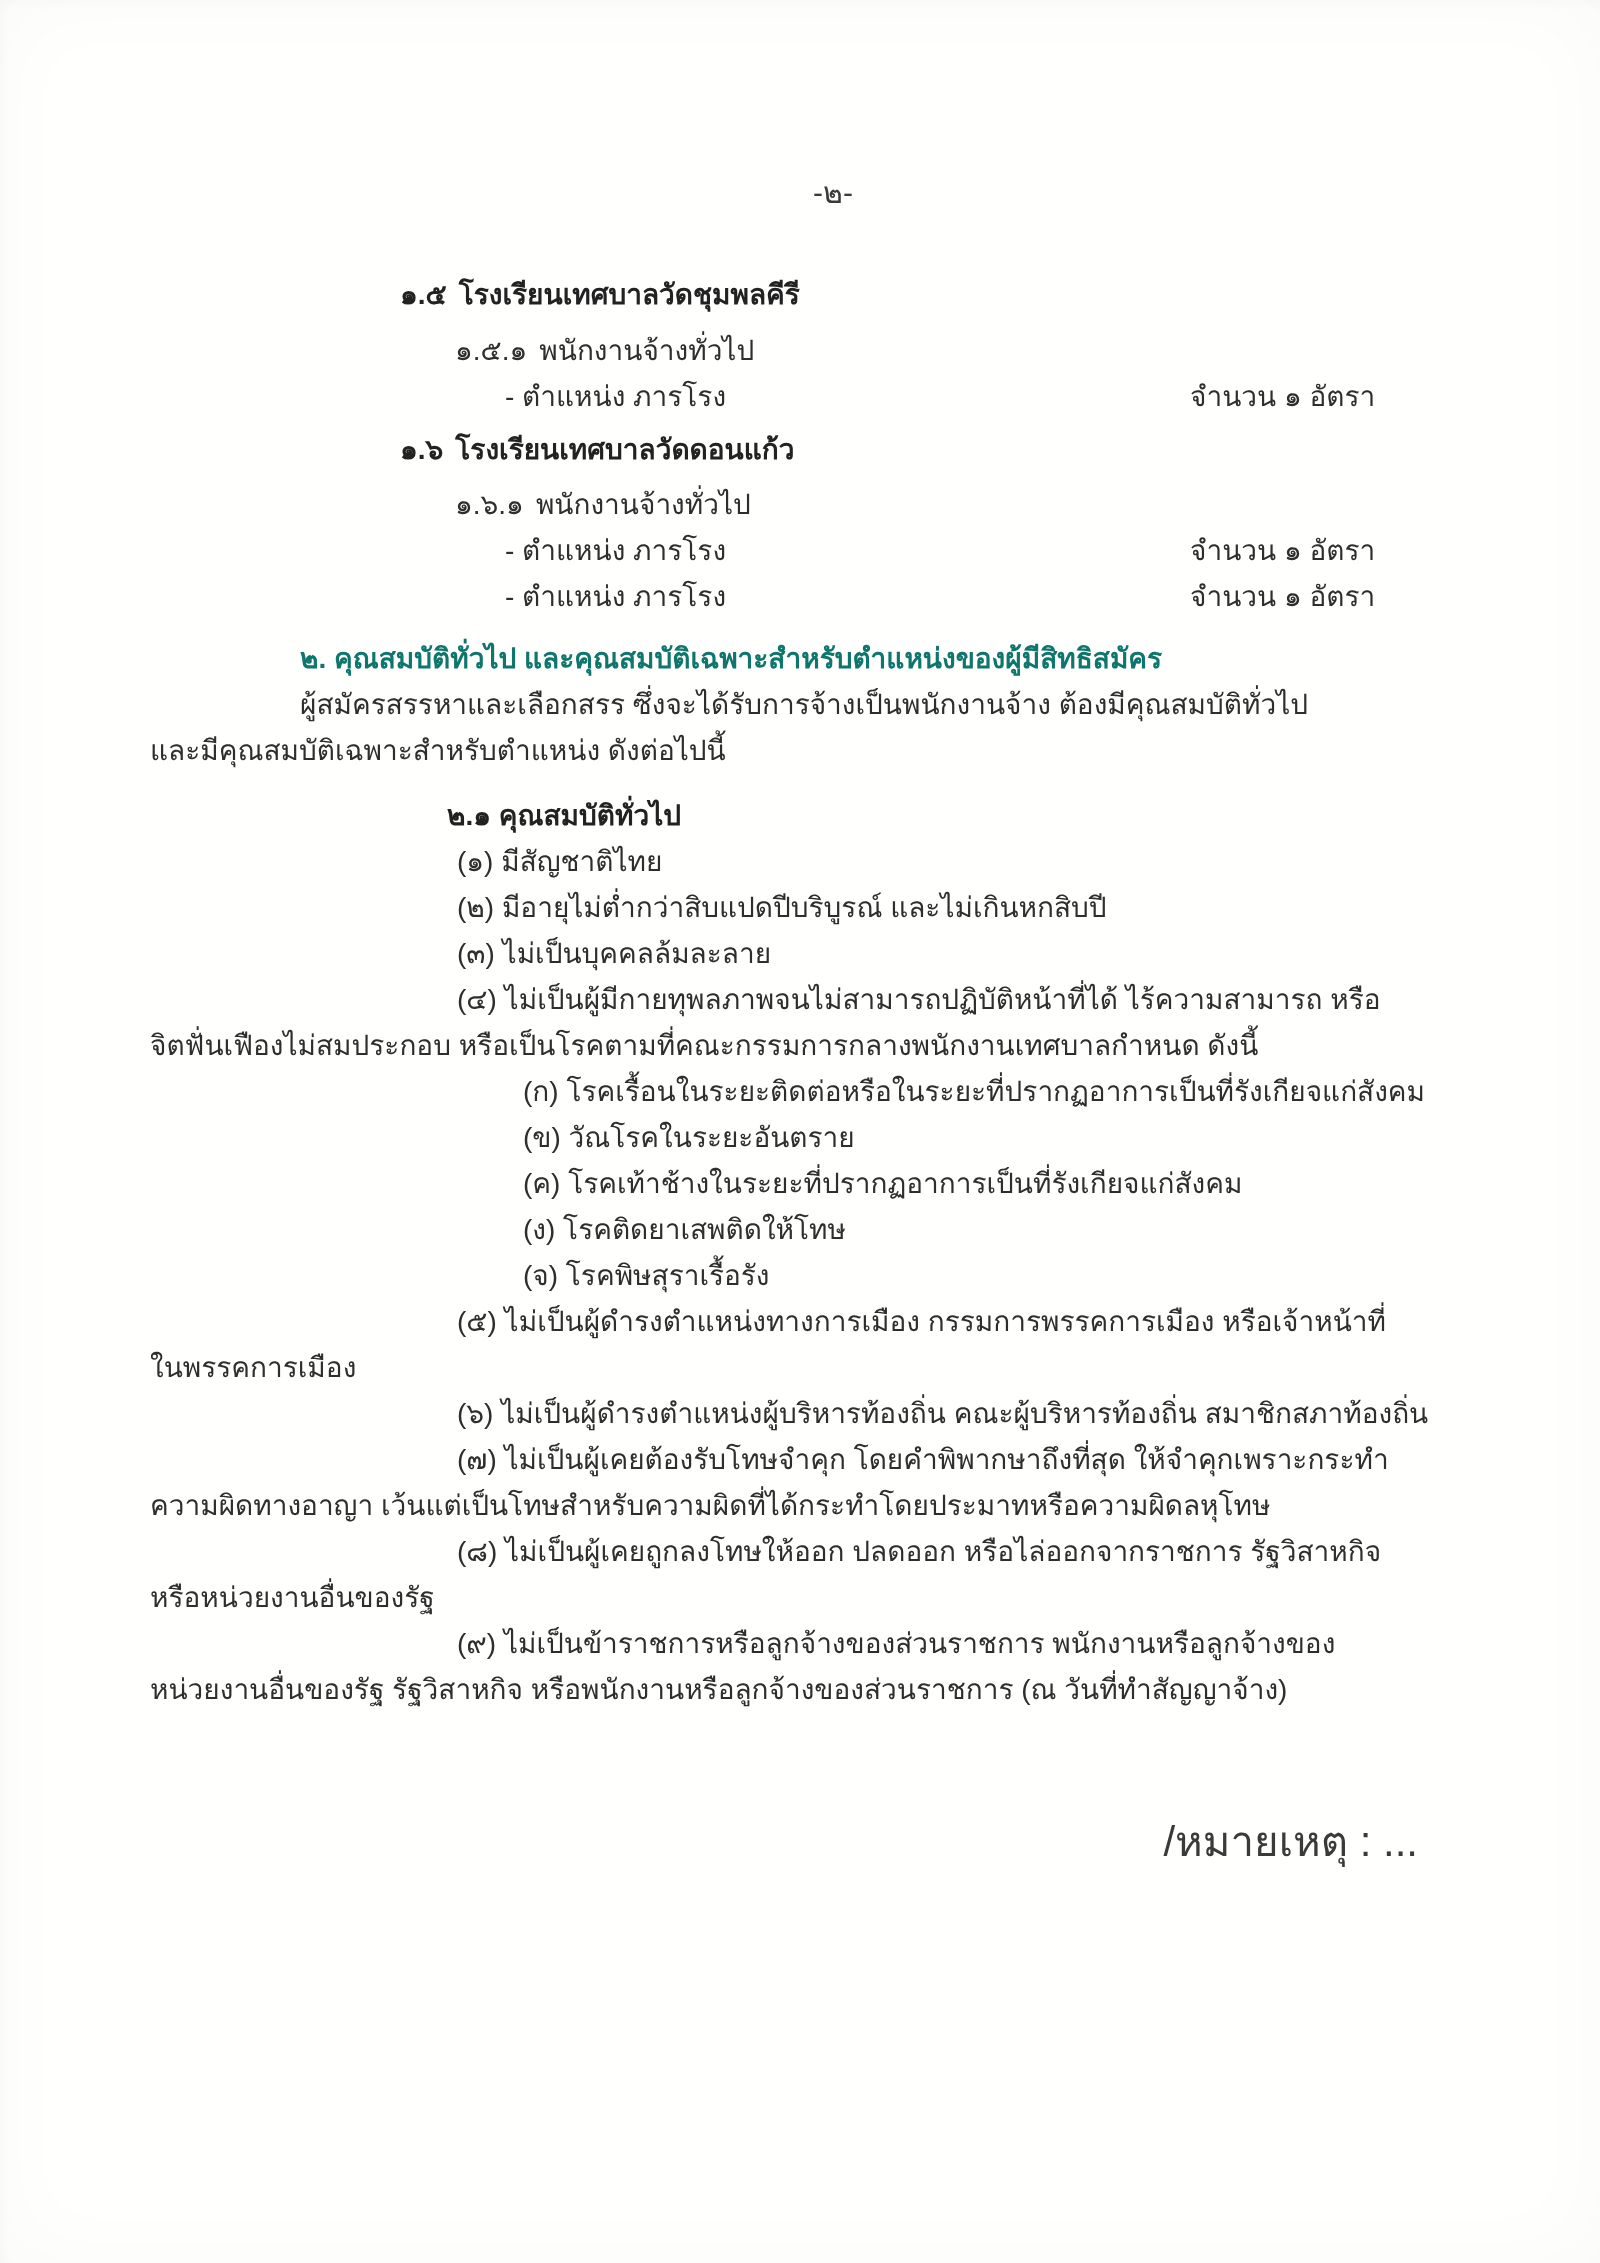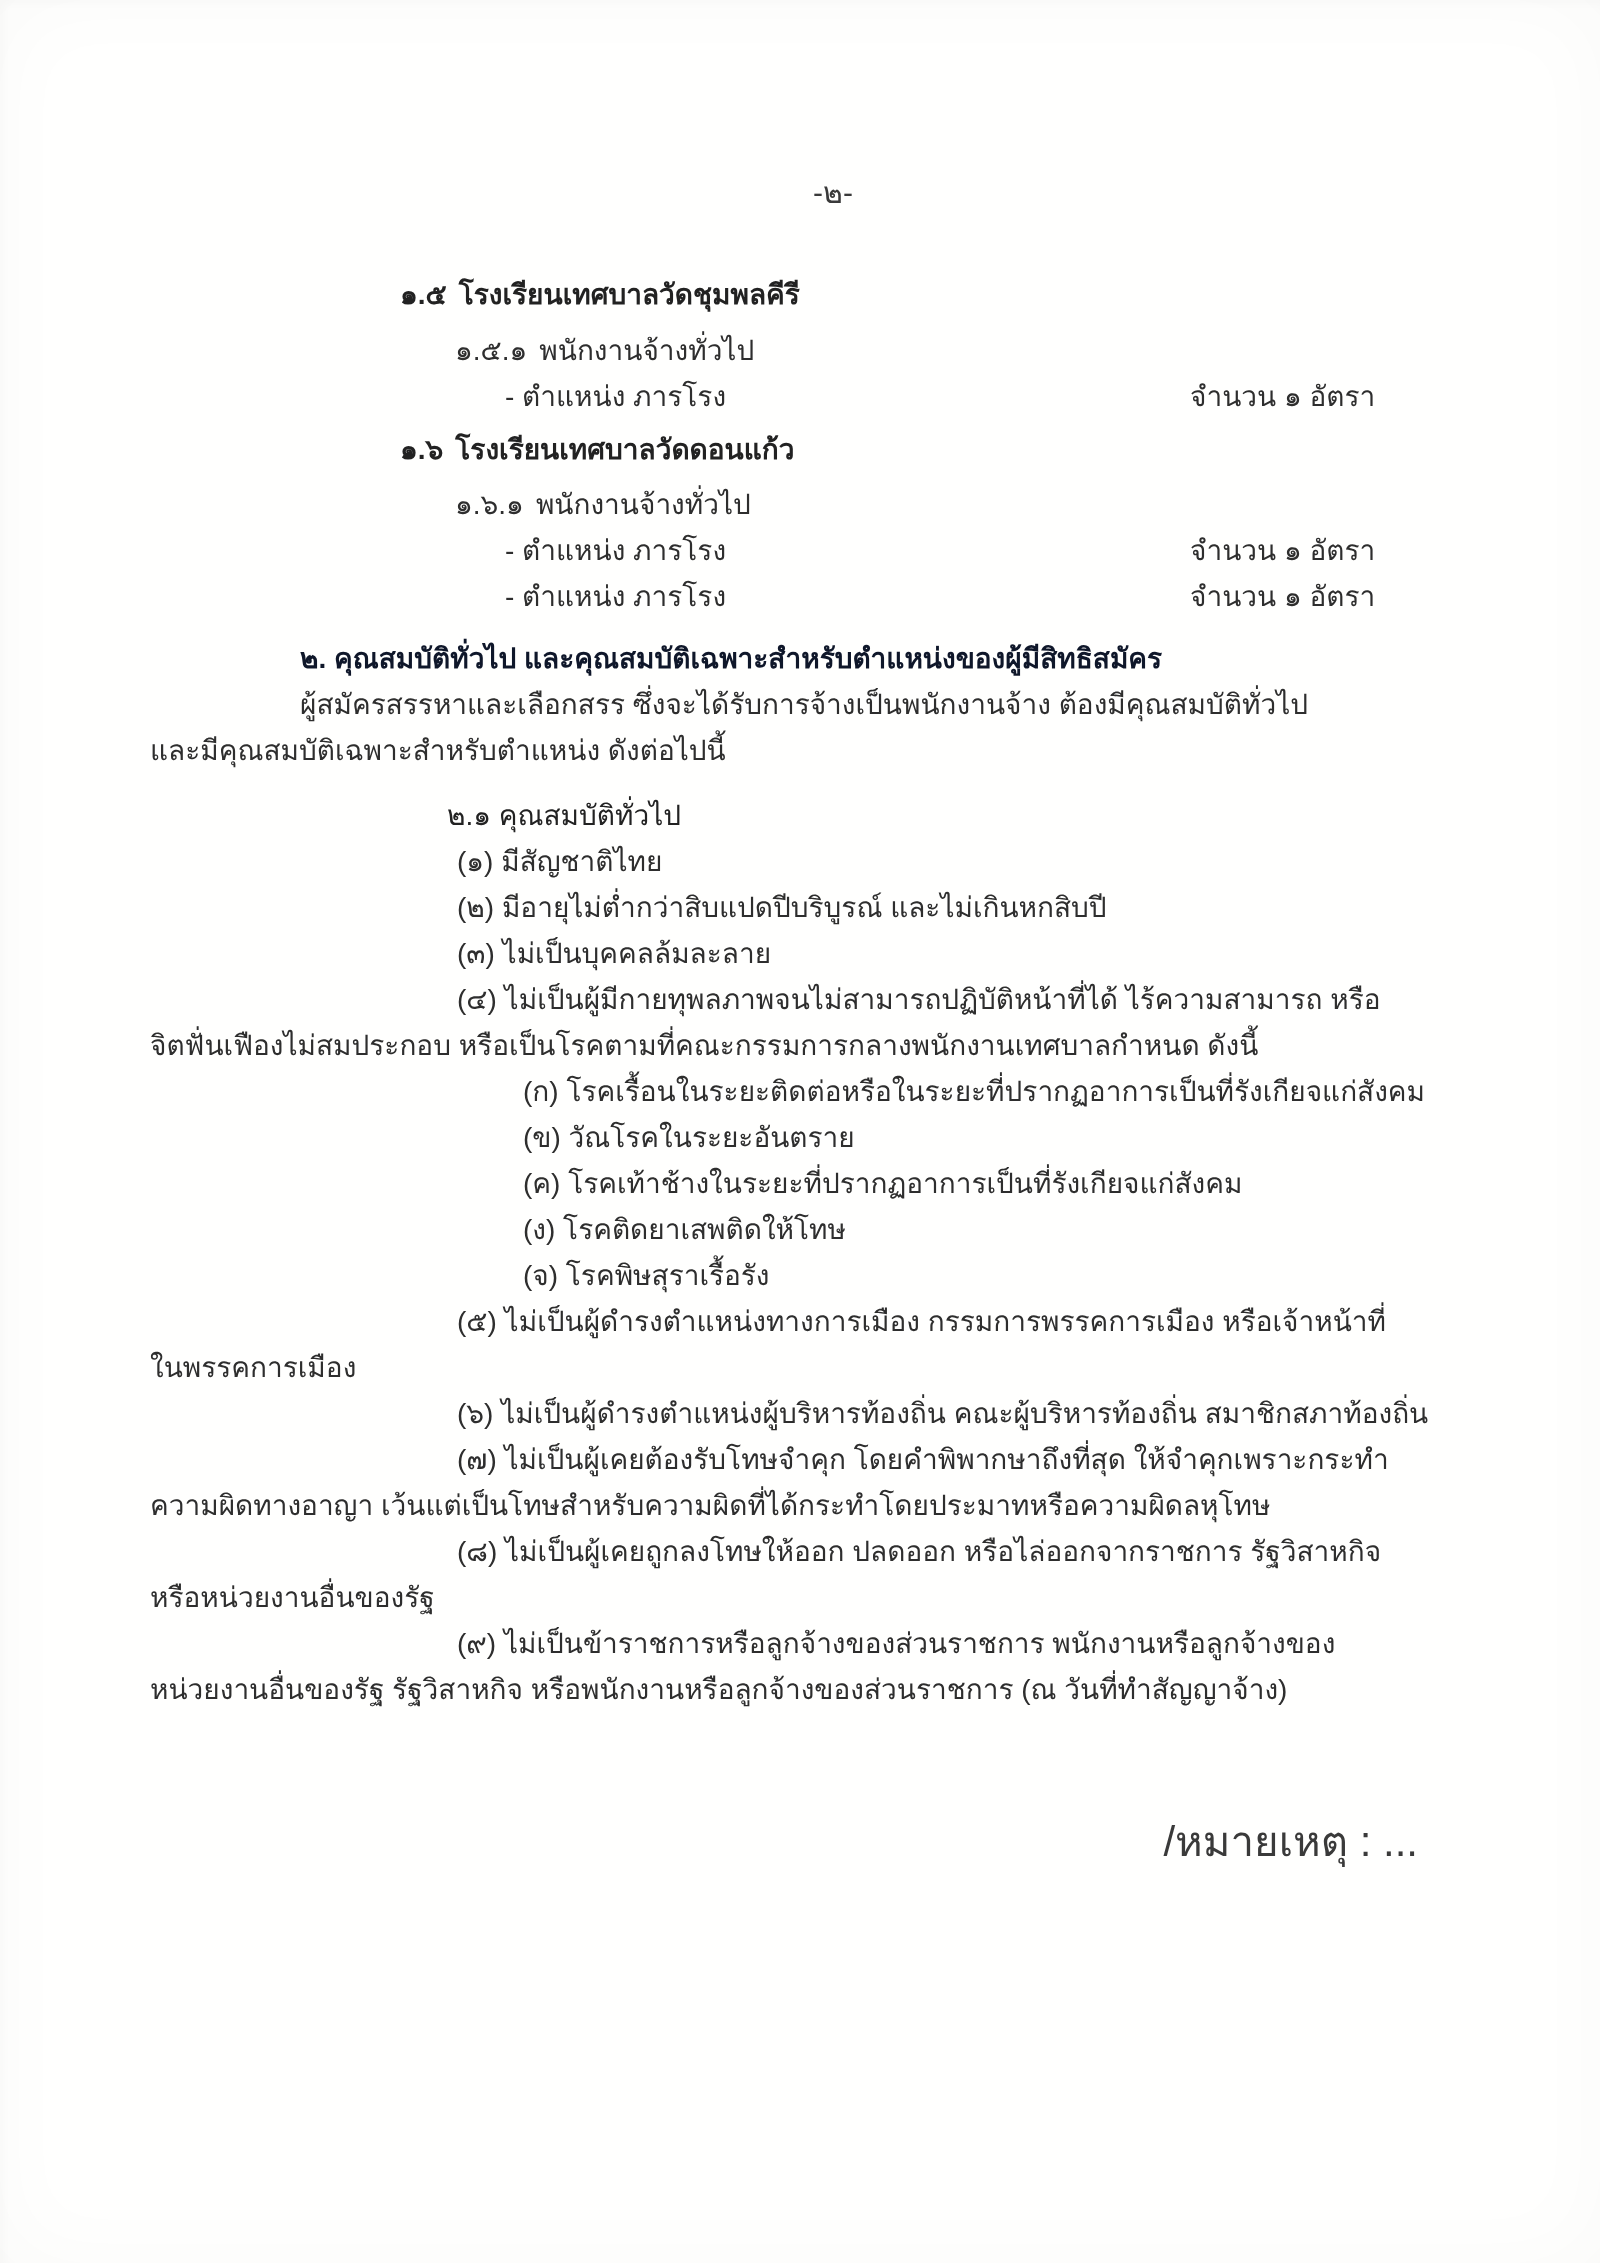--- a/index.html
+++ b/index.html
@@ -42,24 +42,24 @@
     color: #3a3a3a;
   }
   .num { margin-right: 12px; }
 
   .school-h  { margin-left: 250px; font-weight: bold; color: #222; }
   .school-sub{ margin-left: 305px; }
   .pos-row   { position: relative; }
   .pos-label { display: inline-block; margin-left: 355px; }
   .pos-count { position: absolute; left: 1040px; top: 0; }
 
-  .h2   { margin-left: 150px; font-weight: bold; color: #0f172a; }
+  .h2   { margin-left: 150px; font-weight: bold; color: #0f766e; }
   .intro1 { margin-left: 150px; }
   .intro2 { margin-left: 0; }
-  .h21  { margin-left: 297px; font-weight: normal; color: #222; }
+  .h21  { margin-left: 297px; font-weight: bold; color: #222; }
 
   .item-l1 { margin-left: 307px; }
   .item-l2 { margin-left: 0; }
   .disease { margin-left: 373px; }
 
   .footer-line {
     margin-top: 106px;
     text-align: right;
     margin-right: 32px;
     font-size: 42px;

